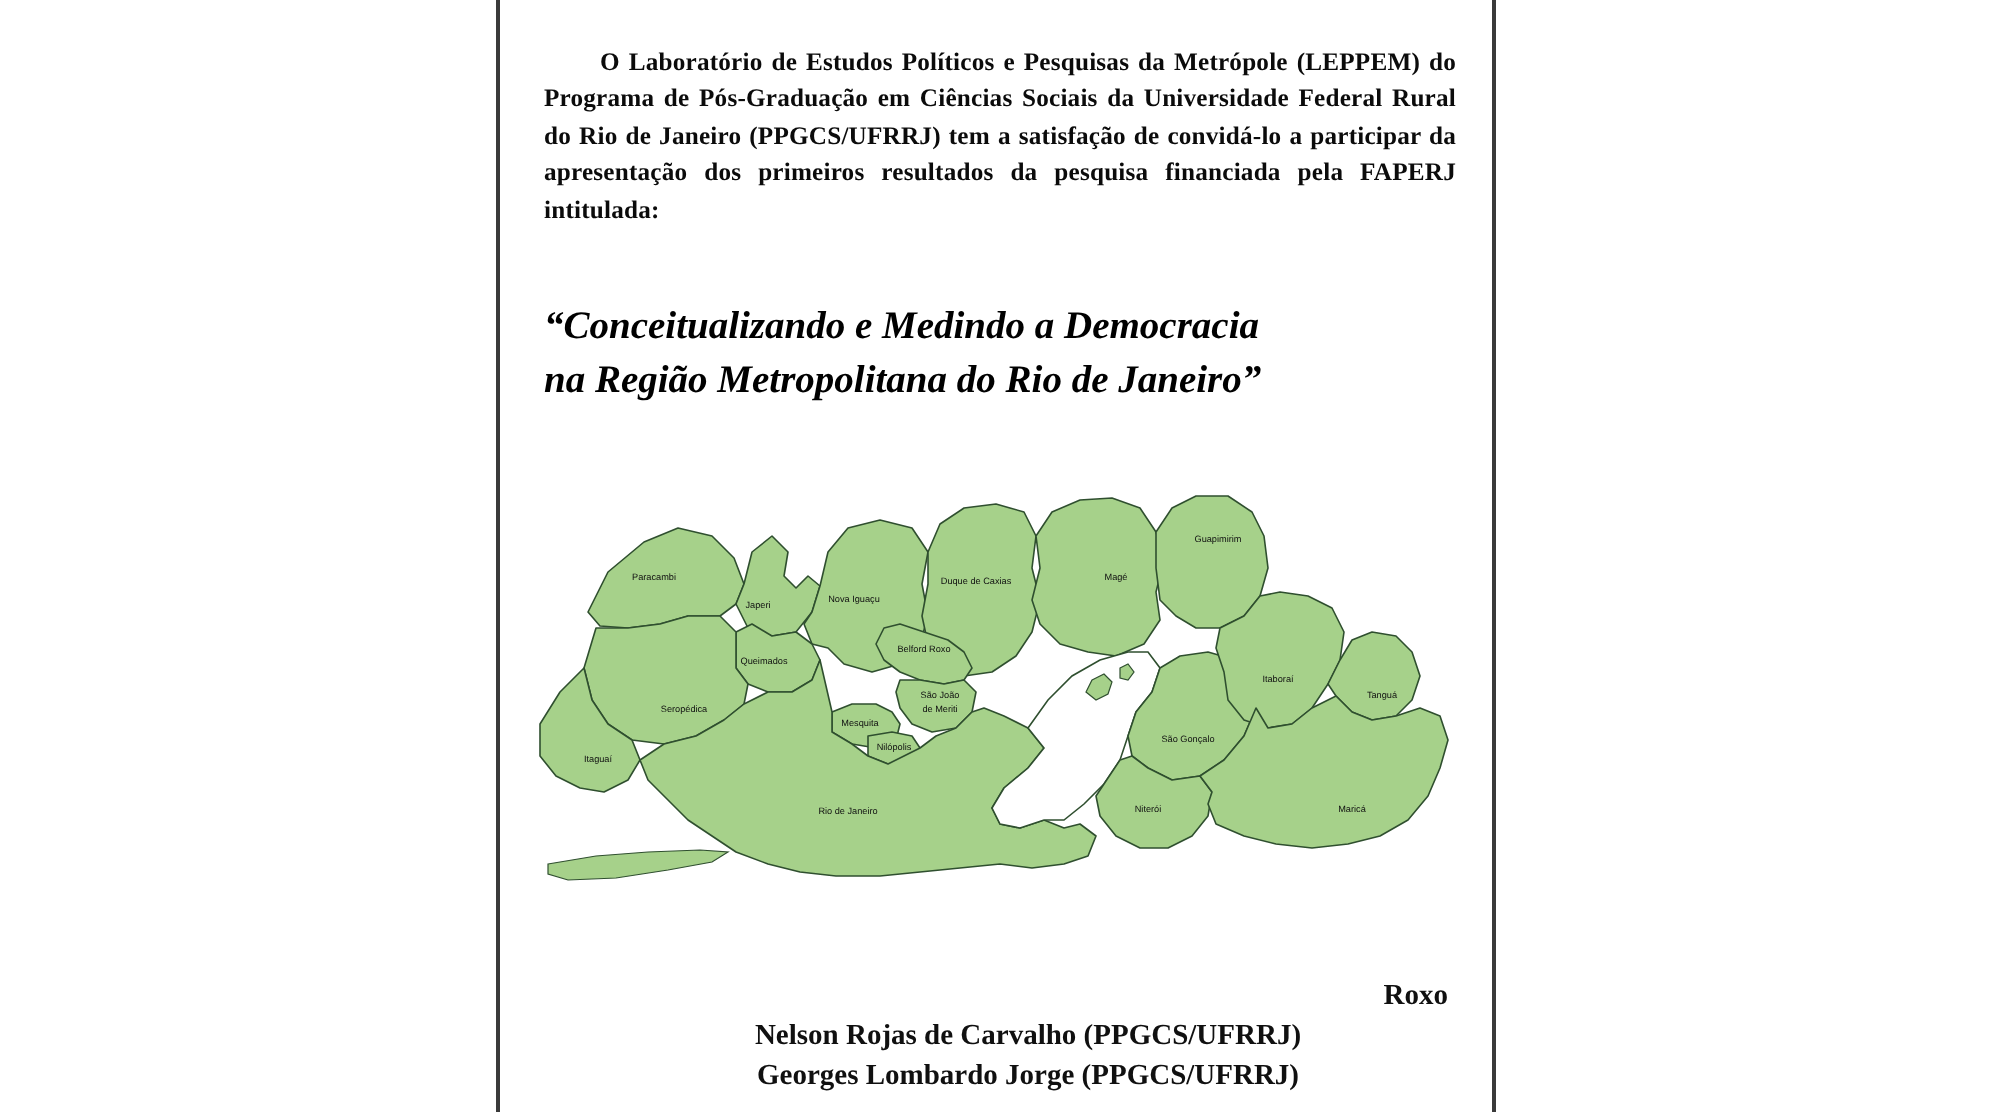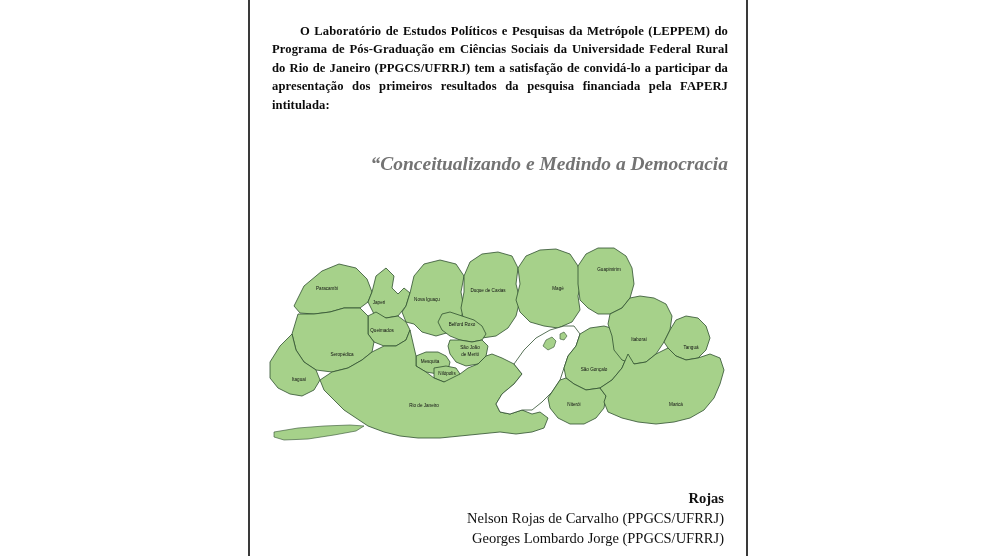--- a/index.html
+++ b/index.html
@@ -53,26 +53,26 @@
   .intro-block:after {
     content: "";
     display: inline-block;
     width: 100%;
   }
   .title-block {
     position: absolute;
     left: 22px;
     top: 150px;
     width: 456px;
-    text-align: right;
+    text-align: left;
     font-weight: bold;
     font-style: italic;
     font-size: 19.5px;
     line-height: 27px;
-    color: #737373;
+    color: #000000;
   }
   
   #map-area {
     position: absolute;
     left: 14px;
     top: 246px;
     width: 472px;
     height: 212px;
   }
   #map-area svg {
@@ -111,37 +111,39 @@
     width: 420px;
     text-align: right;
     color: #101010;
   }
   .mesa-title {
     font-weight: bold;
     font-size: 14.5px;
     line-height: 20px;
   }
   .mesa-name {
-    font-weight: normal;
+    font-weight: bold;
     font-size: 14.5px;
     line-height: 20px;
     white-space: nowrap;
+    text-align: center;
   }
 </style>
 </head>
 <body>
 
 <div id="page-wrap">
   <div id="doc-page">
     <div id="doc-inner">
 
       <p class="intro-block">O Laboratório de Estudos Políticos e Pesquisas da Metrópole (LEPPEM) do Programa de Pós-Graduação em Ciências Sociais da Universidade Federal Rural do Rio de Janeiro (PPGCS/UFRRJ) tem a satisfação de convidá-lo a participar da apresentação dos primeiros resultados da pesquisa financiada pela FAPERJ intitulada:</p>
 
       <div class="title-block">
         <div>“Conceitualizando e Medindo a Democracia</div>
+        <div>na Região Metropolitana do Rio de Janeiro”</div>
       </div>
 
       <div id="map-area">
         <svg viewBox="0 0 472 212" preserveAspectRatio="xMidYMid meet">
 
           <g>
 
             <path class="muni" d="M30,60 L40,40 L58,25 L75,18 L92,22 L103,33 L108,46 L104,56 L96,62 L80,62 L66,66 L50,68 L36,67 Z"></path>
 
             <path class="muni" d="M104,56 L108,46 L112,30 L122,22 L130,30 L128,42 L134,48 L140,42 L146,47 L142,60 L134,70 L122,72 L110,68 Z"></path>
@@ -209,20 +211,20 @@
             <text class="muni-label" x="427" y="103">Tanguá</text>
             <text class="muni-label" x="330" y="125">São Gonçalo</text>
             <text class="muni-label" x="310" y="160">Niterói</text>
             <text class="muni-label" x="412" y="160">Maricá</text>
           </g>
 
         </svg>
       </div>
 
       <div class="mesa-block">
-        <div class="mesa-title">Rojas</div>
+        <div class="mesa-title">Roxo</div>
         <div class="mesa-name">Nelson Rojas de Carvalho (PPGCS/UFRRJ)</div>
         <div class="mesa-name">Georges Lombardo Jorge (PPGCS/UFRRJ)</div>
       </div>
 
     </div>
   </div>
 </div>
 
 </body></html>

